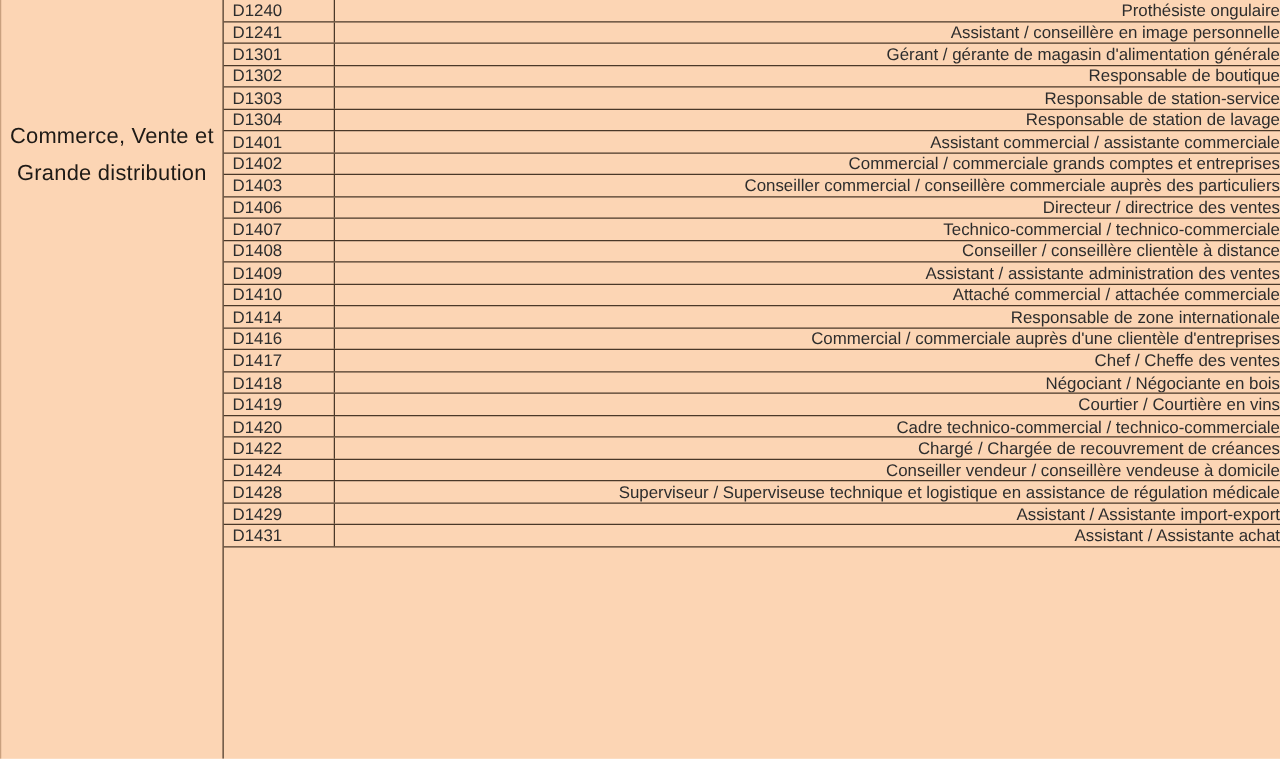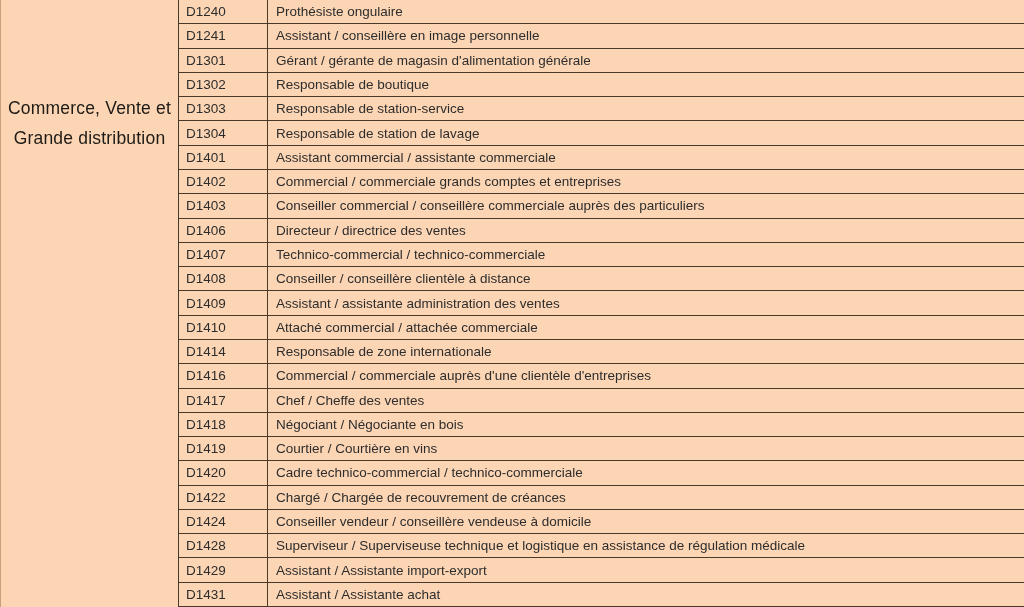--- a/index.html
+++ b/index.html
@@ -33,21 +33,21 @@
     left: 0; right: 0;
     text-align: center;
     font-size: 17.5px;
     line-height: 30px;
     color: var(--cat-text);
     letter-spacing: 0.2px;
   }
   .rows {
     position: absolute;
     left: 179px; top: 0; right: 0;
-    height: 607px;
+    height: 438px;
     display: flex;
     flex-direction: column;
   }
   .row {
     flex: 1 1 0;
     display: flex;
     box-sizing: border-box;
     border-bottom: 1px solid var(--border);
     min-height: 0;
   }
@@ -61,20 +61,21 @@
   }
   .cell.code {
     width: 89px;
     flex: 0 0 89px;
     border-right: 1px solid var(--border);
     padding-left: 7px;
   }
   .cell.label {
     flex: 1 1 auto;
     padding-left: 8px;
+    justify-content: flex-end;
   }
 </style>
 </head>
 <body>
 
 <div class="screen">
 
   <div class="category-cell">
     <div class="category-text">
       <div>Commerce, Vente et</div>

